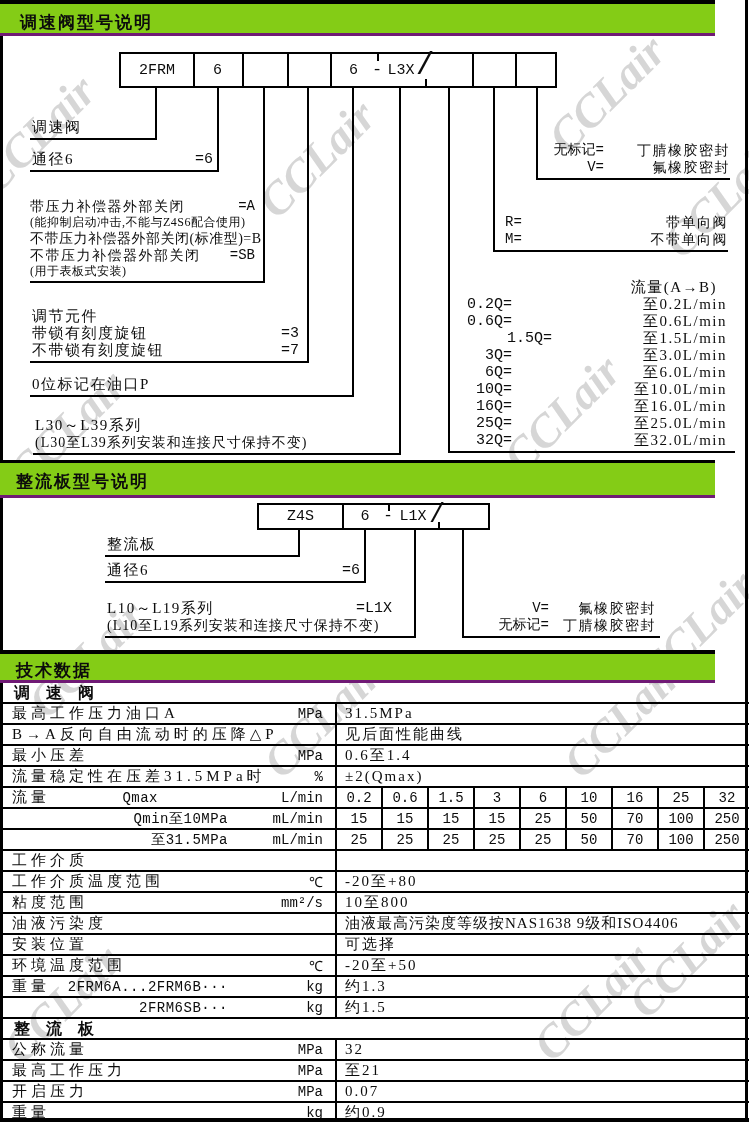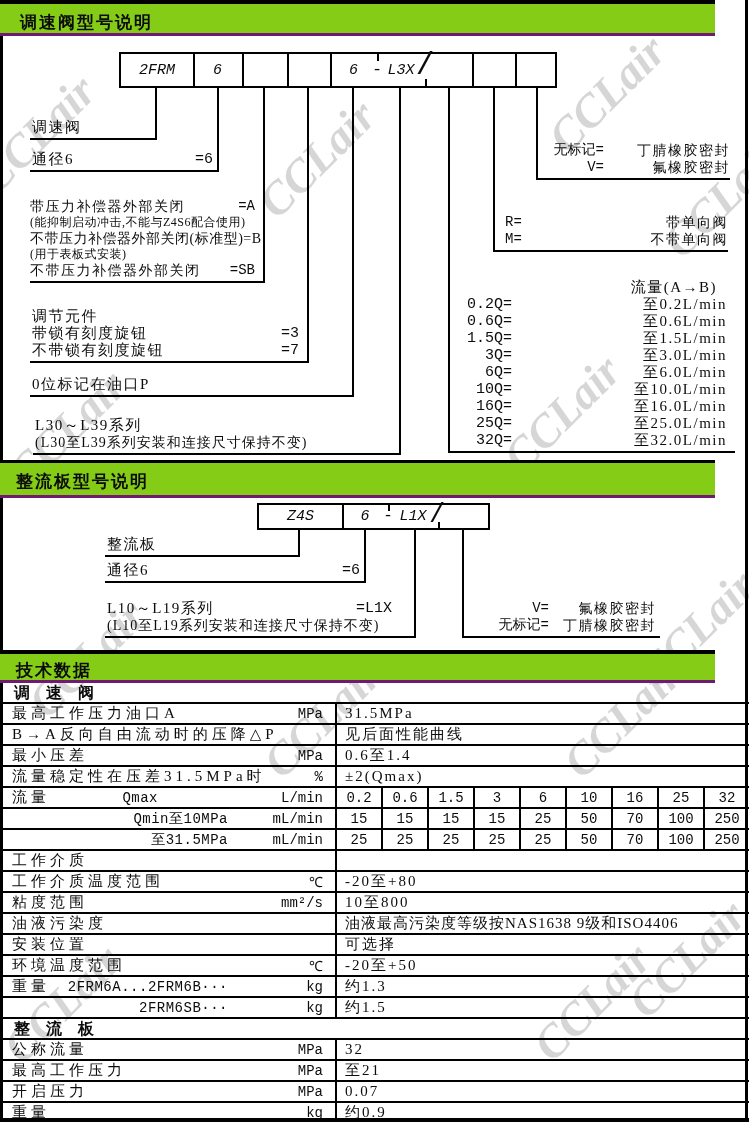--- a/index.html
+++ b/index.html
@@ -8,21 +8,21 @@
   .edge{position:absolute;top:0;bottom:0;width:3px;background:#000;}
   .wm{position:absolute;font-family:"Liberation Serif","DejaVu Serif",serif;
       font-weight:bold;font-style:italic;font-size:46px;color:#b5b5b5;opacity:.55;
       transform:rotate(-45deg);transform-origin:left bottom;white-space:nowrap;z-index:0;}
   .titlebar{position:absolute;left:0;width:715px;background:#84cc16;box-sizing:border-box;
       border-top:3px solid #000;border-bottom:3px solid #701a75;z-index:2;}
   .titlebar .tt{display:block;font-size:17px;font-weight:bold;letter-spacing:2px;padding:7px 0 0 16px;}
   .diag{position:absolute;left:0;width:749px;z-index:1;}
   .mbox{position:absolute;border:2px solid #000;box-sizing:border-box;background:transparent;}
   .mcell{position:absolute;top:0;bottom:0;display:flex;align-items:center;justify-content:center;
-      font-family:"Liberation Mono","DejaVu Sans Mono",monospace;font-size:15px;font-style:italic;}
+      font-family:"Liberation Mono","DejaVu Sans Mono",monospace;font-size:15px;}
   .cdiv{position:absolute;top:0;bottom:0;width:2px;background:#000;}
   .tick-t{position:absolute;top:0;width:2px;height:7px;background:#000;}
   .tick-b{position:absolute;bottom:0;width:2px;height:7px;background:#000;}
   .sep{position:absolute;text-align:center;font-family:"Liberation Mono","DejaVu Sans Mono",monospace;}
   .blockL{position:absolute;border-right:2px solid #000;border-bottom:2px solid #000;
       box-sizing:border-box;display:flex;flex-direction:column;justify-content:flex-end;padding-bottom:2px;}
   .blockR{position:absolute;border-left:2px solid #000;border-bottom:2px solid #000;
       box-sizing:border-box;display:flex;flex-direction:column;justify-content:flex-end;padding-bottom:2px;}
   .drow{display:flex;height:17px;line-height:17px;font-size:15px;white-space:nowrap;letter-spacing:1.5px;}
   .drow .v{flex:1;text-align:right;}
@@ -118,27 +118,27 @@
       <div class="drow pr8" style="font-size:14px;">
         <span class="k">带压力补偿器外部关闭</span>
         <span class="v mono">=A</span>
       </div>
       <div class="drow small">
           <span class="k">(能抑制启动冲击,不能与Z4S6配合使用)</span>
         </div>
       <div class="drow" style="font-size:14px;letter-spacing:0.5px;">
           <span class="k">不带压力补偿器外部关闭(标准型)=B</span>
         </div>
-      <div class="drow small">
-          <span class="k">(用于表板式安装)</span>
-        </div>
       <div class="drow pr8" style="font-size:14px;">
         <span class="k">不带压力补偿器外部关闭</span>
         <span class="v mono">=SB</span>
       </div>
+      <div class="drow small">
+          <span class="k">(用于表板式安装)</span>
+        </div>
     </div>
 
     <div class="blockL" style="left:30px;top:52px;width:279px;height:275px;">
       <div class="drow pl2">
           <span class="k">调节元件</span>
         </div>
       <div class="drow pl2 pr8">
         <span class="k">带锁有刻度旋钮</span>
         <span class="v mono">=3</span>
       </div>
@@ -191,21 +191,21 @@
         </div>
       <div class="drow">
           <span class="k kR mono" style="width:62px;">0.2Q=</span>
           <span class="v pr8">至0.2L/min</span>
         </div>
       <div class="drow">
           <span class="k kR mono" style="width:62px;">0.6Q=</span>
           <span class="v pr8">至0.6L/min</span>
         </div>
       <div class="drow">
-          <span class="k kR mono" style="width:62px;">1.5Q=</span>
+          <span class="k kR mono" style="width:62px;margin-left:40px;">1.5Q=</span>
           <span class="v pr8">至1.5L/min</span>
         </div>
       <div class="drow">
           <span class="k kR mono" style="width:62px;">3Q=</span>
           <span class="v pr8">至3.0L/min</span>
         </div>
       <div class="drow">
           <span class="k kR mono" style="width:62px;">6Q=</span>
           <span class="v pr8">至6.0L/min</span>
         </div>

